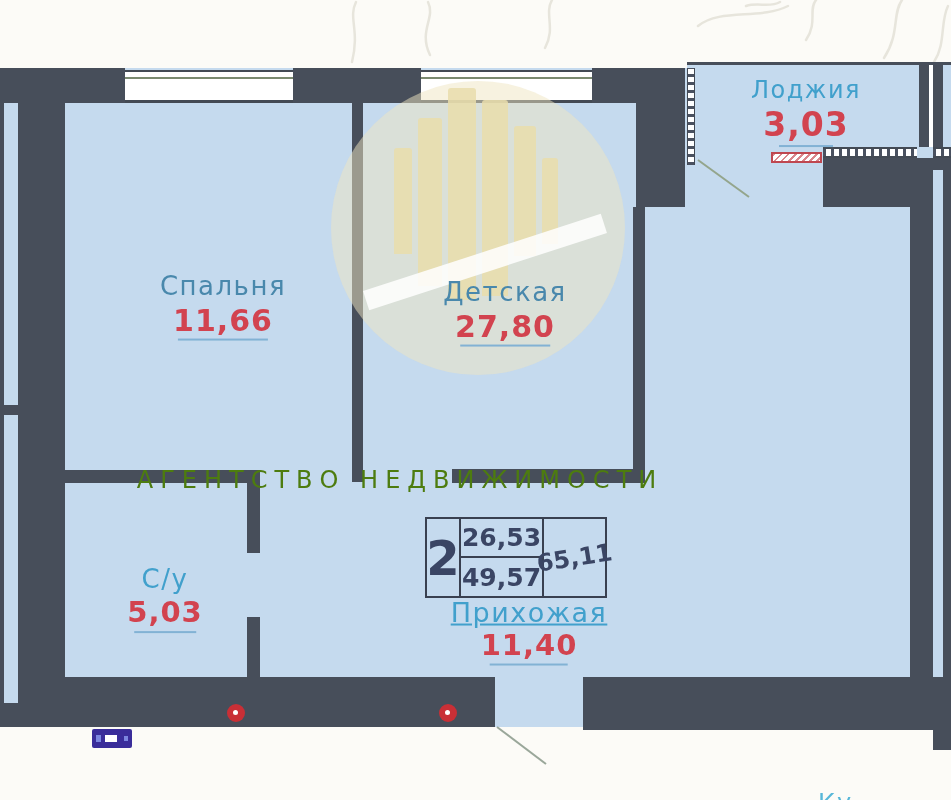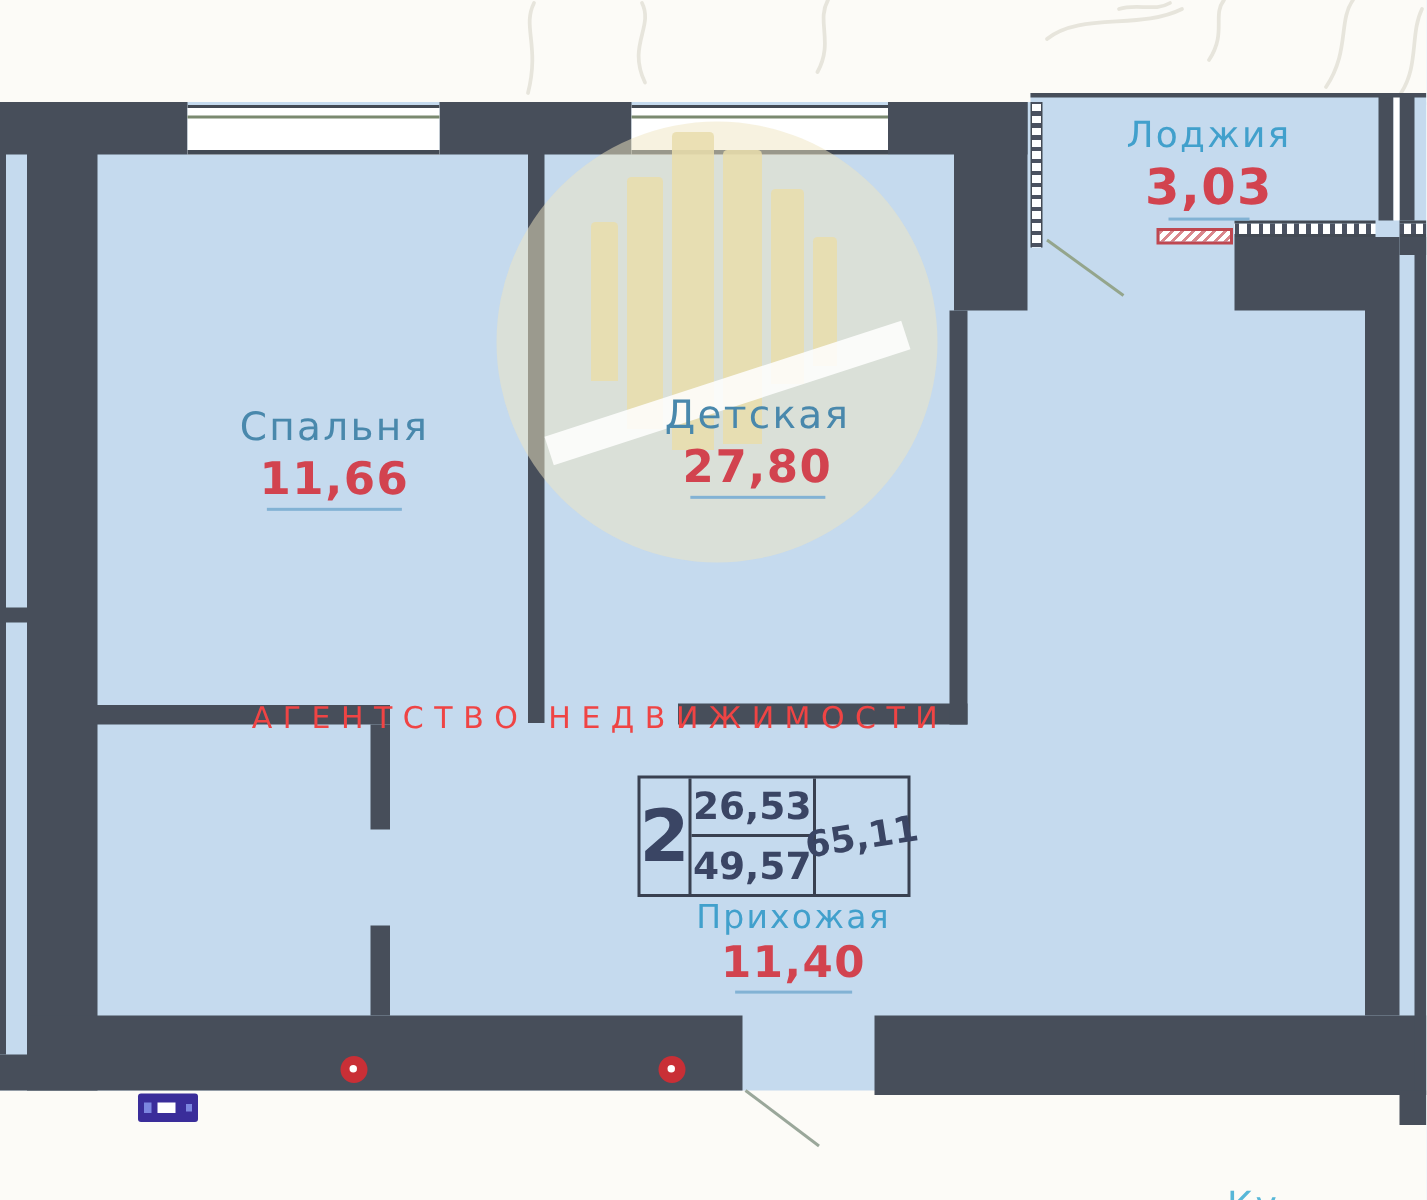--- a/index.html
+++ b/index.html
@@ -94,52 +94,57 @@
 
   <div class="layer" style="z-index:5;pointer-events:none;">
     <div class="abs" style="left:331px;top:81px;width:294px;height:294px;border-radius:50%;background:rgba(240,230,193,0.5);"></div>
     <div class="wmbar" style="left:394px;top:148px;width:18px;height:106px;"></div>
     <div class="wmbar" style="left:418px;top:118px;width:24px;height:168px;"></div>
     <div class="wmbar" style="left:448px;top:88px;width:28px;height:212px;"></div>
     <div class="wmbar" style="left:482px;top:100px;width:26px;height:196px;"></div>
     <div class="wmbar" style="left:514px;top:126px;width:22px;height:130px;"></div>
     <div class="wmbar" style="left:542px;top:158px;width:16px;height:86px;"></div>
     <div class="abs" style="left:360px;top:252px;width:250px;height:20px;background:rgba(255,255,255,0.85);transform:rotate(-18deg);"></div>
-    <div class="abs" style="left:400px;top:468px;transform:translateX(-50%);font-size:20px;letter-spacing:7px;color:#ef4444;white-space:nowrap;line-height:1;">АГЕНТСТВО НЕДВИЖИМОСТИ</div>
+    <div class="abs" style="left:400px;top:468px;transform:translateX(-50%);font-size:24px;letter-spacing:7px;color:#4d7c0f;white-space:nowrap;line-height:1;">АГЕНТСТВО НЕДВИЖИМОСТИ</div>
   </div>
 
   <svg class="layer" width="951" height="800" style="z-index:4;">
     <line x1="698" y1="160" x2="749" y2="197" stroke="#94a58c" stroke-width="2"></line>
     <line x1="497" y1="727" x2="546" y2="764" stroke="#9aa79a" stroke-width="2"></line>
   </svg>
 
   <div class="layer" style="z-index:6;">
 
     <div class="room-label" style="left:223px;top:306px;">
       <div class="rname">Спальня</div>
       <div class="rarea" style="font-size:30px;">11,66</div>
       <div class="rline" style="width:90px;"></div>
     </div>
 
-    <div class="room-label" style="left:505px;top:298px;">
+    <div class="room-label" style="left:505px;top:312px;">
       <div class="rname">Детская</div>
       <div class="rarea" style="font-size:30px;">27,80</div>
       <div class="rline" style="width:90px;"></div>
     </div>
 
     <div class="room-label" style="left:806px;top:112px;">
       <div class="rname cyan" style="font-size:24px;">Лоджия</div>
       <div class="rarea" style="font-size:33px;">3,03</div>
       <div class="rline" style="width:54px;"></div>
     </div>
 
 
+    <div class="room-label" style="left:165px;top:599px;">
+      <div class="rname cyan">С/у</div>
+      <div class="rarea">5,03</div>
+      <div class="rline" style="width:62px;"></div>
+    </div>
 
     <div class="room-label" style="left:529px;top:631px;">
-      <div class="rname cyan" style="font-size:22px;">Прихожая</div>
+      <div class="rname cyan" style="font-size:27px;text-decoration:underline;">Прихожая</div>
       <div class="rarea">11,40</div>
       <div class="rline" style="width:78px;"></div>
     </div>
 
     <div class="stamp">
       <div class="abs" style="left:32px;top:0;width:2px;height:77px;background:#394050;"></div>
       <div class="abs" style="left:115px;top:0;width:2px;height:77px;background:#394050;"></div>
       <div class="abs" style="left:34px;top:37px;width:81px;height:2px;background:#394050;"></div>
       <div class="cell" style="left:0;top:0;width:32px;height:77px;font-size:48px;">2</div>
       <div class="cell" style="left:34px;top:0;width:81px;height:37px;font-size:25px;">26,53</div>

